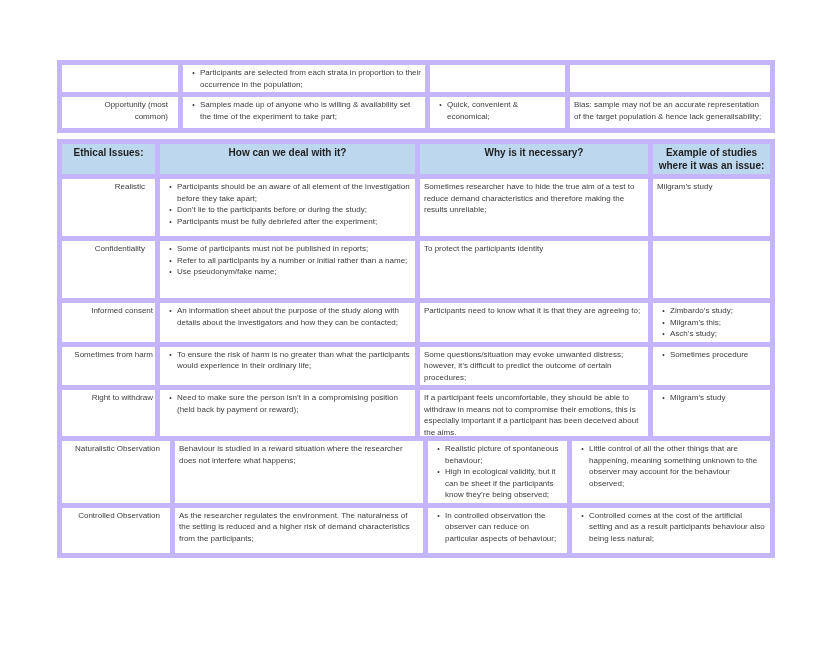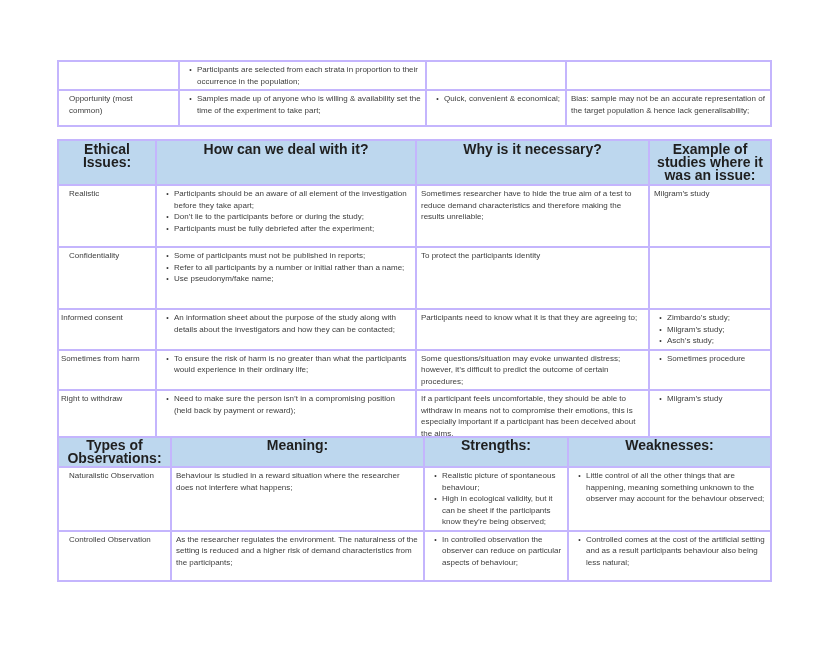--- a/index.html
+++ b/index.html
@@ -1,26 +1,26 @@
 <!DOCTYPE html>
 <html><head>
 <meta charset="utf-8">
 <style>
   html,body{margin:0;padding:0;background:#ffffff;}
   .page{position:relative;width:828px;height:651px;background:#ffffff;overflow:hidden;
         font-family:"Liberation Sans",sans-serif;color:#3d3d3d;}
   table{border-collapse:collapse;table-layout:fixed;position:absolute;background:#ffffff;}
-  td,th{border:2px solid #c4b5fd;vertical-align:top;font-size:8px;line-height:11.5px;
+  td,th{border:5px solid #c4b5fd;vertical-align:top;font-size:8px;line-height:11.5px;
         color:#3d3d3d;padding:2px 4px;overflow:hidden;font-weight:normal;}
-  th{background:#bdd7ee;font-size:14px;line-height:13px;font-weight:bold;
+  th{background:#bdd7ee;font-size:10px;line-height:13px;font-weight:bold;
      color:#1f1f1f;padding:2px 2px;}
   .bl{display:flex;align-items:flex-start;}
   .dot{flex:0 0 13px;text-align:center;font-size:7px;line-height:11.5px;}
   .btext{flex:1;}
-  .labelcell{text-align:left;padding:2px 10px;}
+  .labelcell{text-align:right;padding:2px 10px;}
   .labelcell.tight{padding:2px 2px;}
 </style>
 </head>
 <body>
 
 <div class="page">
 
   <table style="left:57px;top:60px;width:713px;">
     <colgroup>
         <col style="width:121px">
@@ -123,21 +123,21 @@
             </div>
       </td>
       <td>Participants need to know what it is that they are agreeing to;</td>
       <td>
         <div class="bl">
               <span class="dot">•</span>
               <span class="btext">Zimbardo’s study;</span>
             </div>
         <div class="bl">
               <span class="dot">•</span>
-              <span class="btext">Milgram’s study;</span>
+              <span class="btext">Milgram’s this;</span>
             </div>
         <div class="bl">
               <span class="dot">•</span>
               <span class="btext">Asch’s study;</span>
             </div>
       </td>
     </tr>
 
     <tr style="height:37px">
       <td class="labelcell tight">Sometimes from harm</td>
@@ -176,26 +176,20 @@
     </table>
 
   <table style="left:57px;top:436px;width:713px;">
     <colgroup>
         <col style="width:113px">
         <col style="width:253px">
         <col style="width:144px">
         <col style="width:203px">
       </colgroup>
     <tbody>
-        <tr style="height:15px">
-      <th style="padding:1px 2px">Types of Observations:</th>
-      <th style="padding:1px 2px">Meaning:</th>
-      <th style="padding:1px 2px">Strengths:</th>
-      <th style="padding:1px 2px">Weaknesses:</th>
-    </tr>
 
     <tr style="height:63px">
       <td class="labelcell">Naturalistic Observation</td>
       <td>Behaviour is studied in a reward situation where the researcher does not interfere what happens;</td>
       <td>
         <div class="bl">
               <span class="dot">•</span>
               <span class="btext">Realistic picture of spontaneous behaviour;</span>
             </div>
         <div class="bl">

